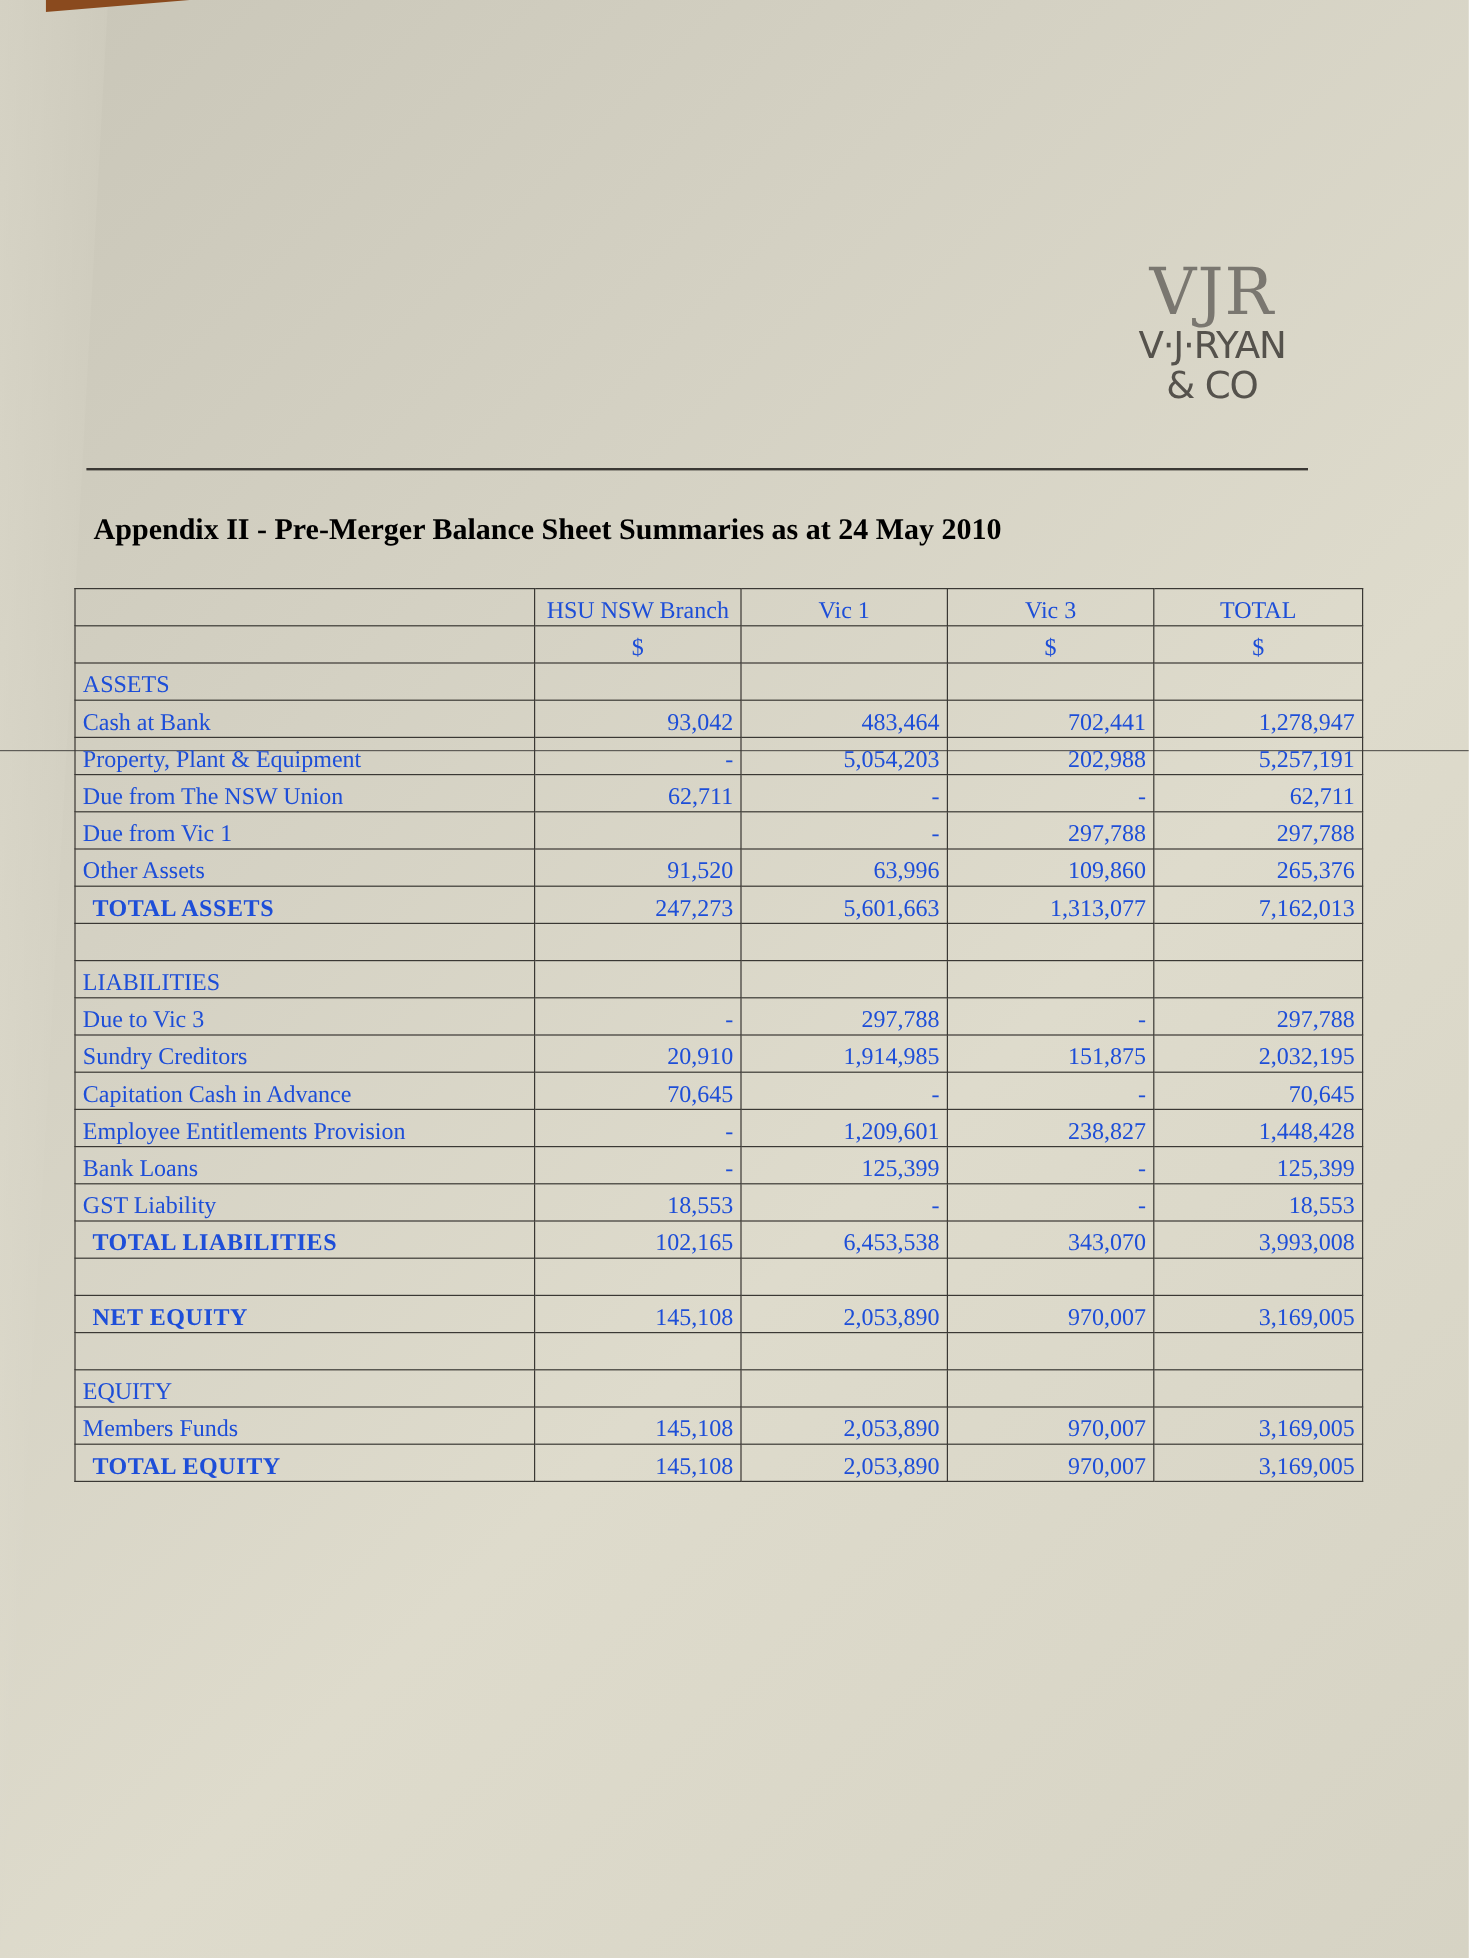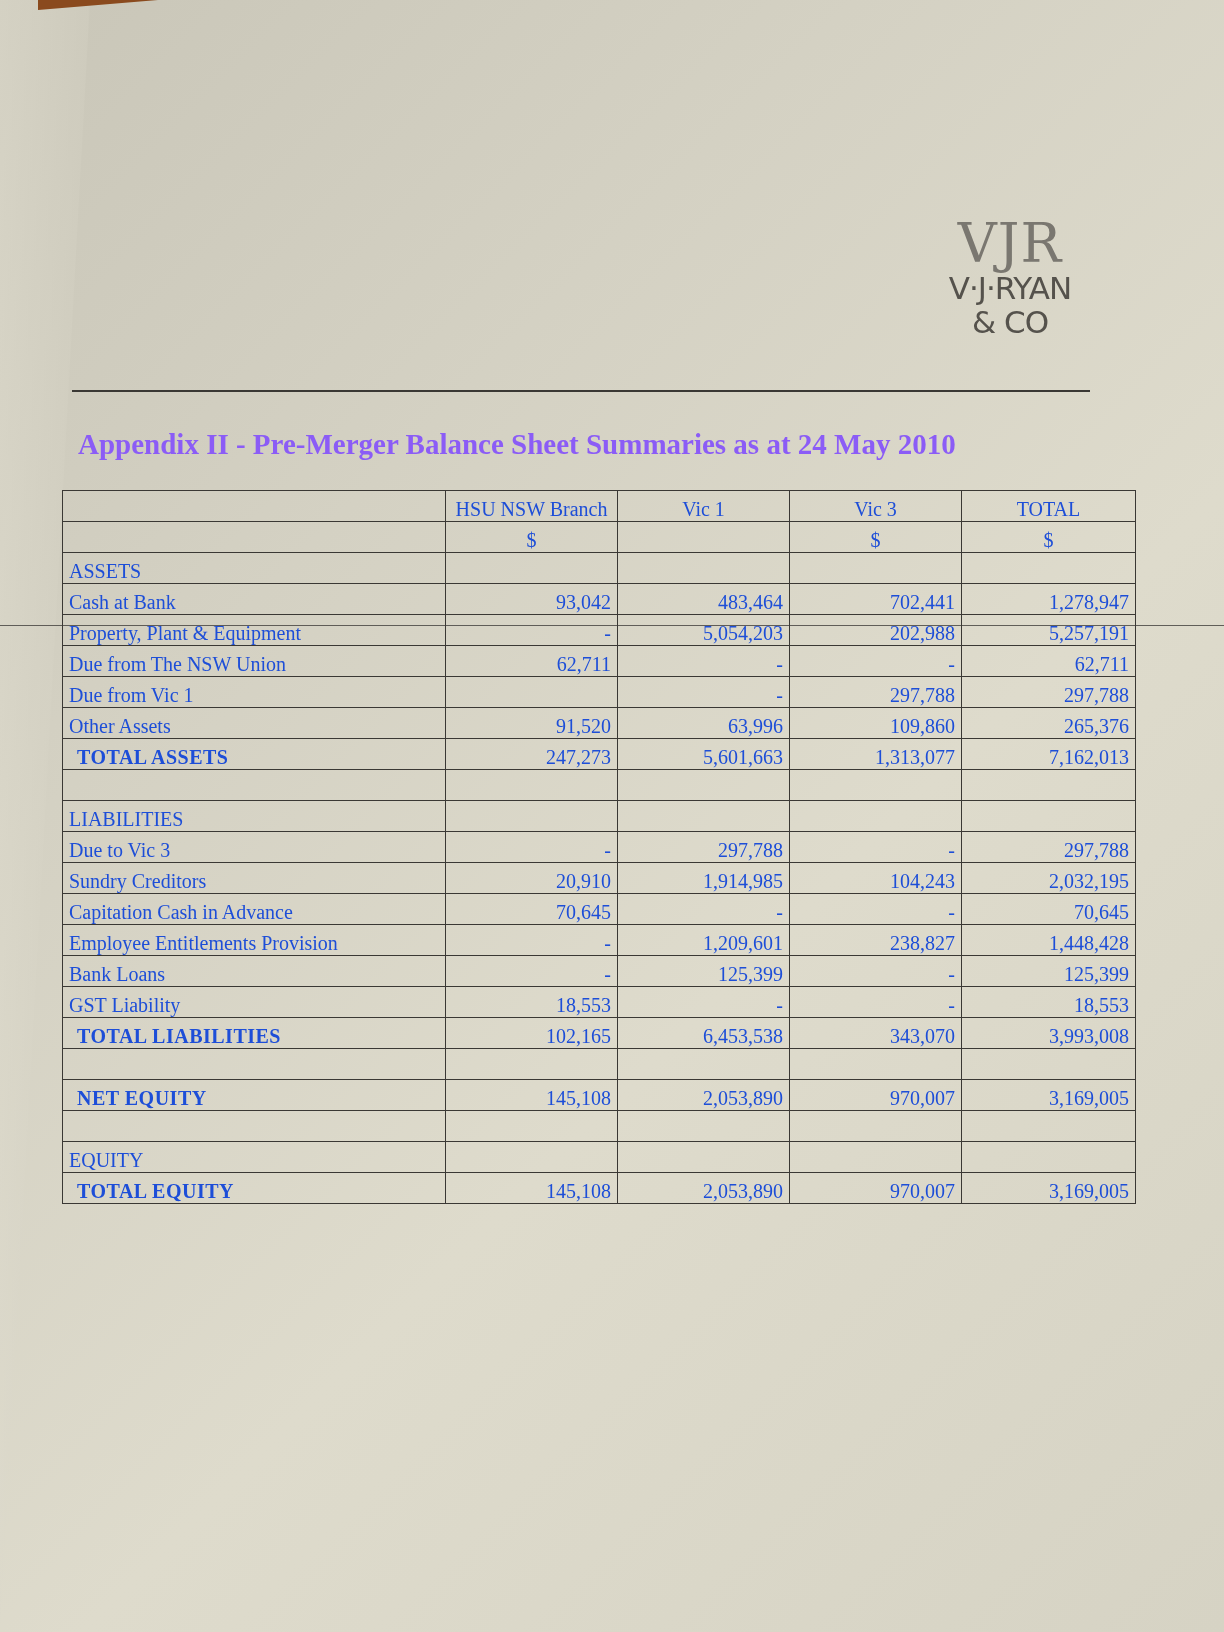--- a/index.html
+++ b/index.html
@@ -72,23 +72,23 @@
       left: 72px;
       top: 390px;
       width: 1018px;
       height: 2px;
       background: #3a3834;
     }
     .doc-title {
       position: absolute;
       left: 78px;
       top: 428px;
-      font-size: 29px;
+      font-size: 25px;
       font-weight: bold;
-      color: #8b5cf6;
+      color: #000000;
       white-space: nowrap;
     }
     table.bs {
       position: absolute;
       left: 62px;
       top: 490px;
       width: 1074px;
       border-collapse: collapse;
       font-size: 20px;
       color: #1d4ed8;
@@ -247,21 +247,21 @@
       <td class="lbl">Due to Vic 3</td>
       <td class="num">-</td>
       <td class="num">297,788</td>
       <td class="num">-</td>
       <td class="num">297,788</td>
     </tr>
     <tr>
       <td class="lbl">Sundry Creditors</td>
       <td class="num">20,910</td>
       <td class="num">1,914,985</td>
-      <td class="num">104,243</td>
+      <td class="num">151,875</td>
       <td class="num">2,032,195</td>
     </tr>
     <tr>
       <td class="lbl">Capitation Cash in Advance</td>
       <td class="num">70,645</td>
       <td class="num">-</td>
       <td class="num">-</td>
       <td class="num">70,645</td>
     </tr>
     <tr>
@@ -315,20 +315,27 @@
         <td></td>
     </tr>
 
     <tr>
       <td class="section">EQUITY</td>
       <td></td>
         <td></td>
         <td></td>
         <td></td>
     </tr>
+    <tr>
+      <td class="lbl">Members Funds</td>
+      <td class="num">145,108</td>
+      <td class="num">2,053,890</td>
+      <td class="num">970,007</td>
+      <td class="num">3,169,005</td>
+    </tr>
     <tr class="total">
       <td class="lbl">TOTAL EQUITY</td>
       <td class="num">145,108</td>
       <td class="num">2,053,890</td>
       <td class="num">970,007</td>
       <td class="num">3,169,005</td>
     </tr>
   </tbody>
 </table>
 

